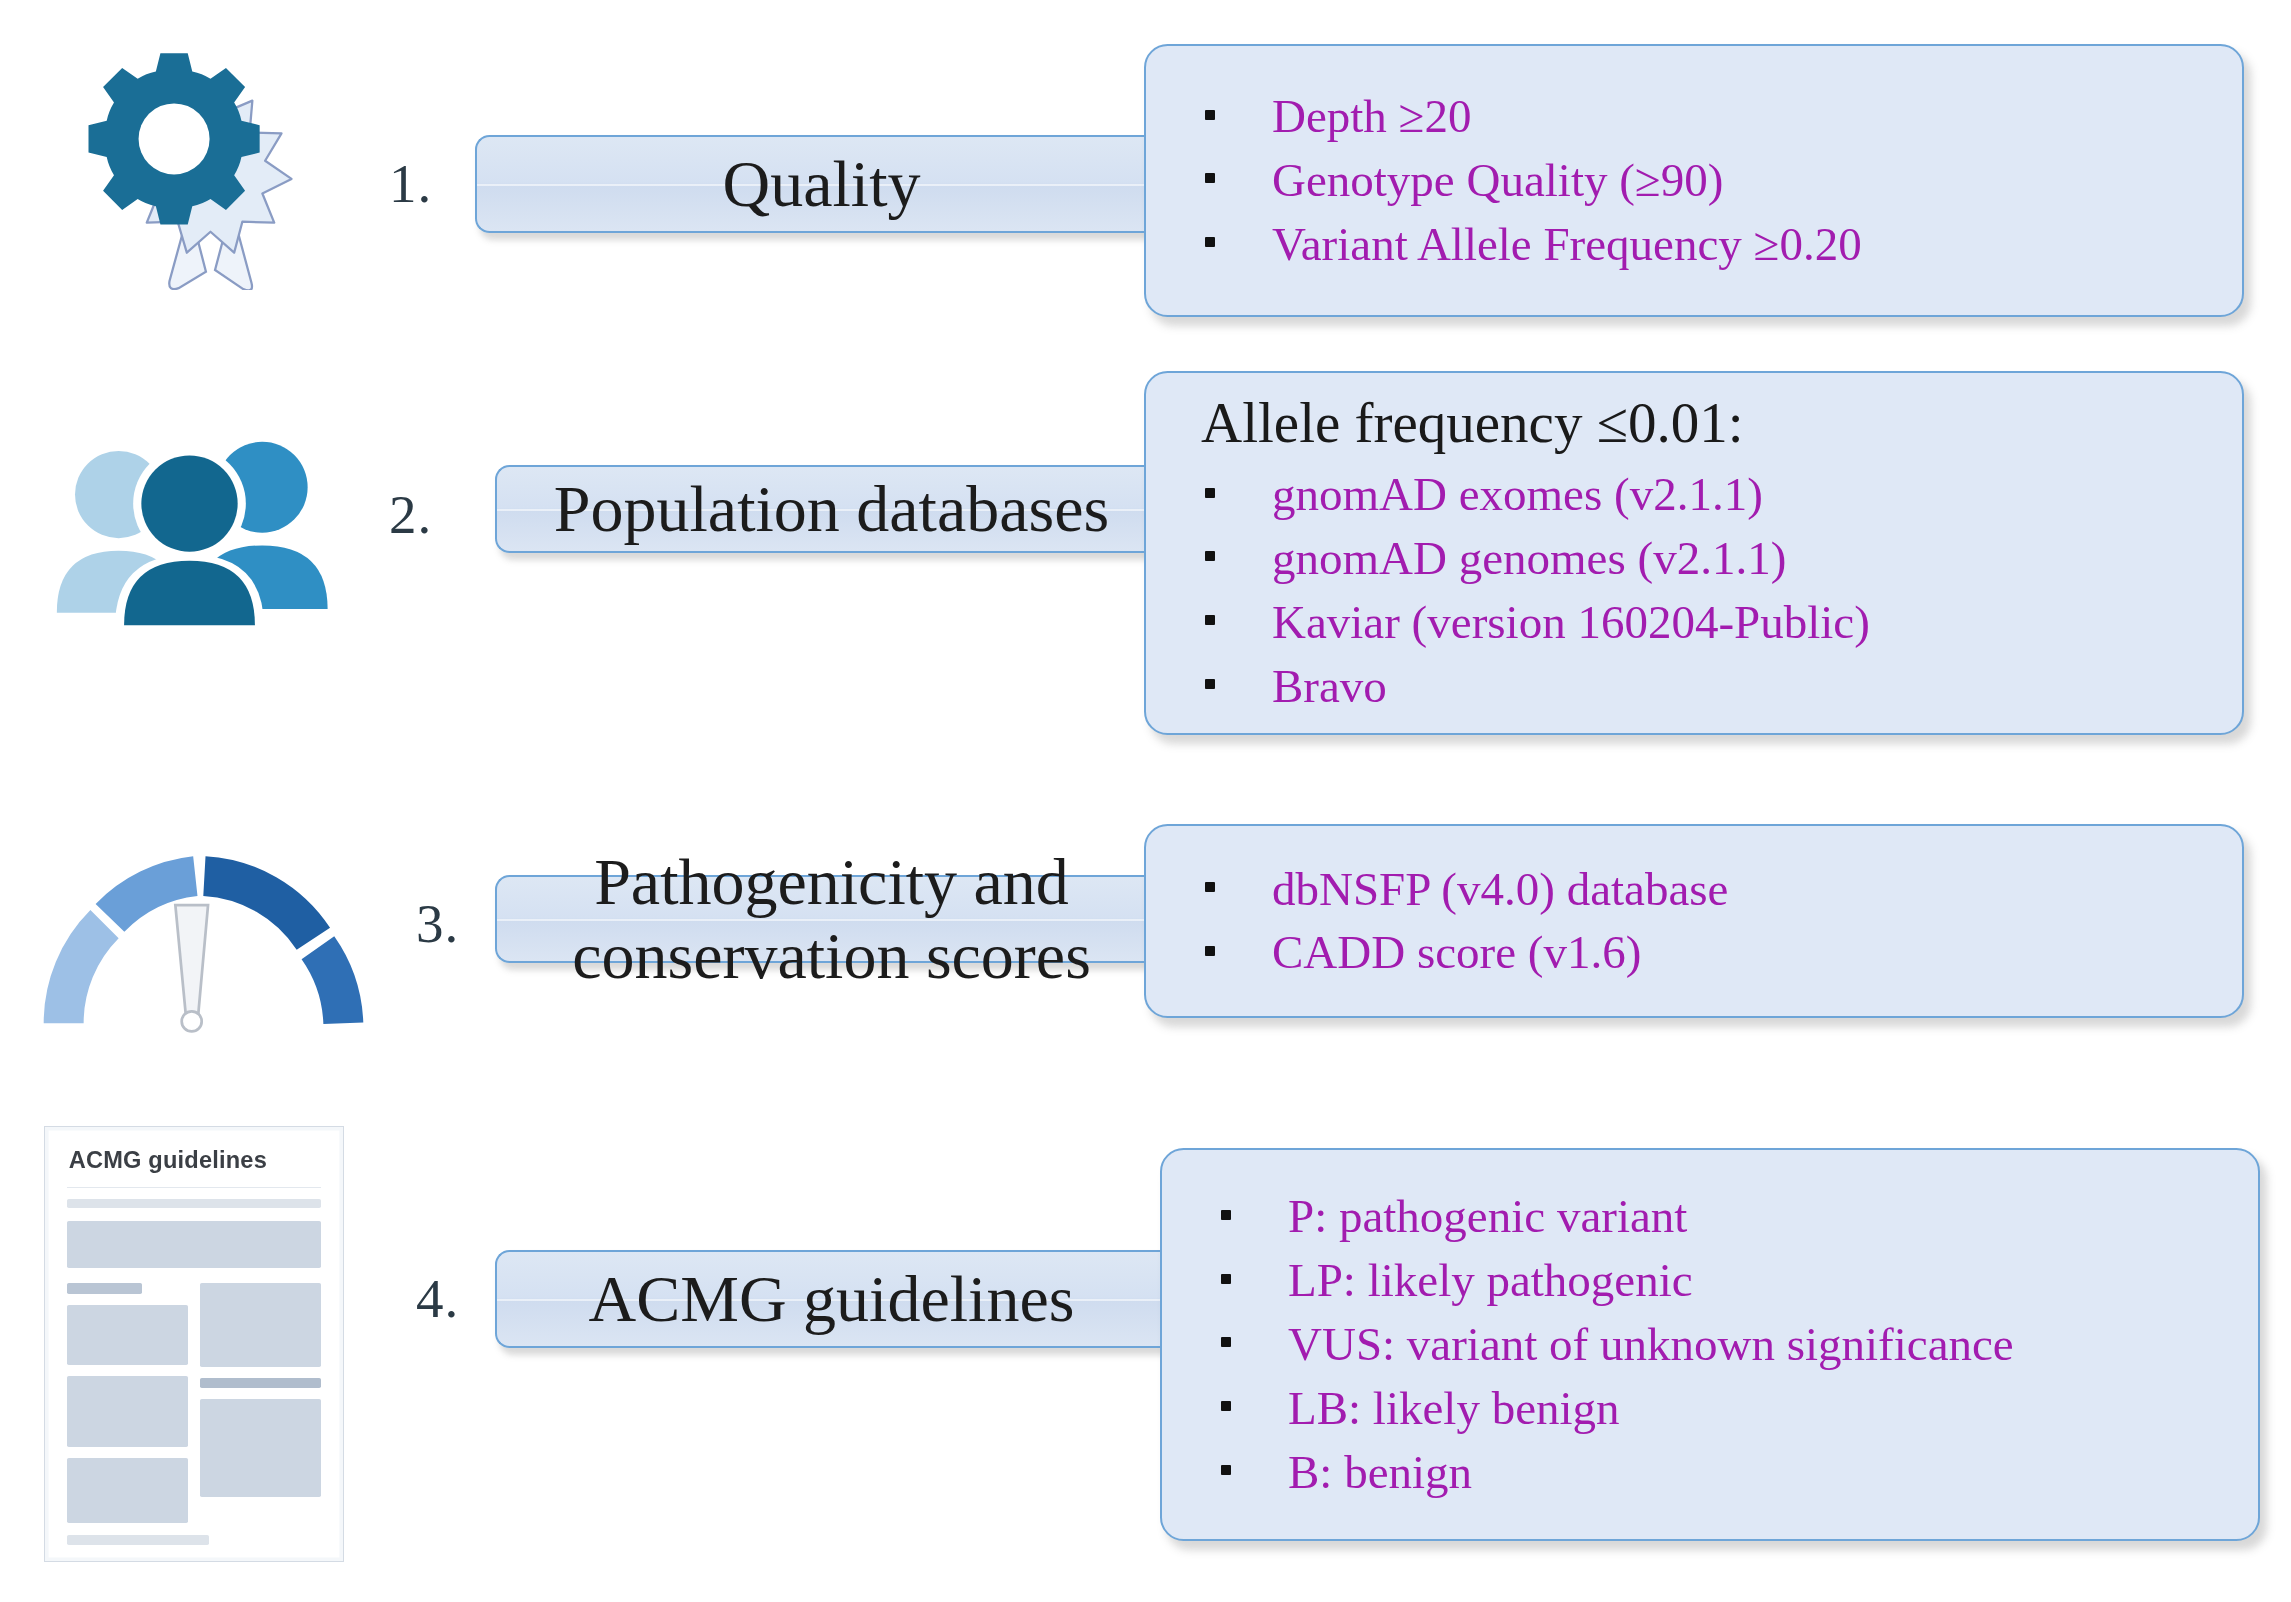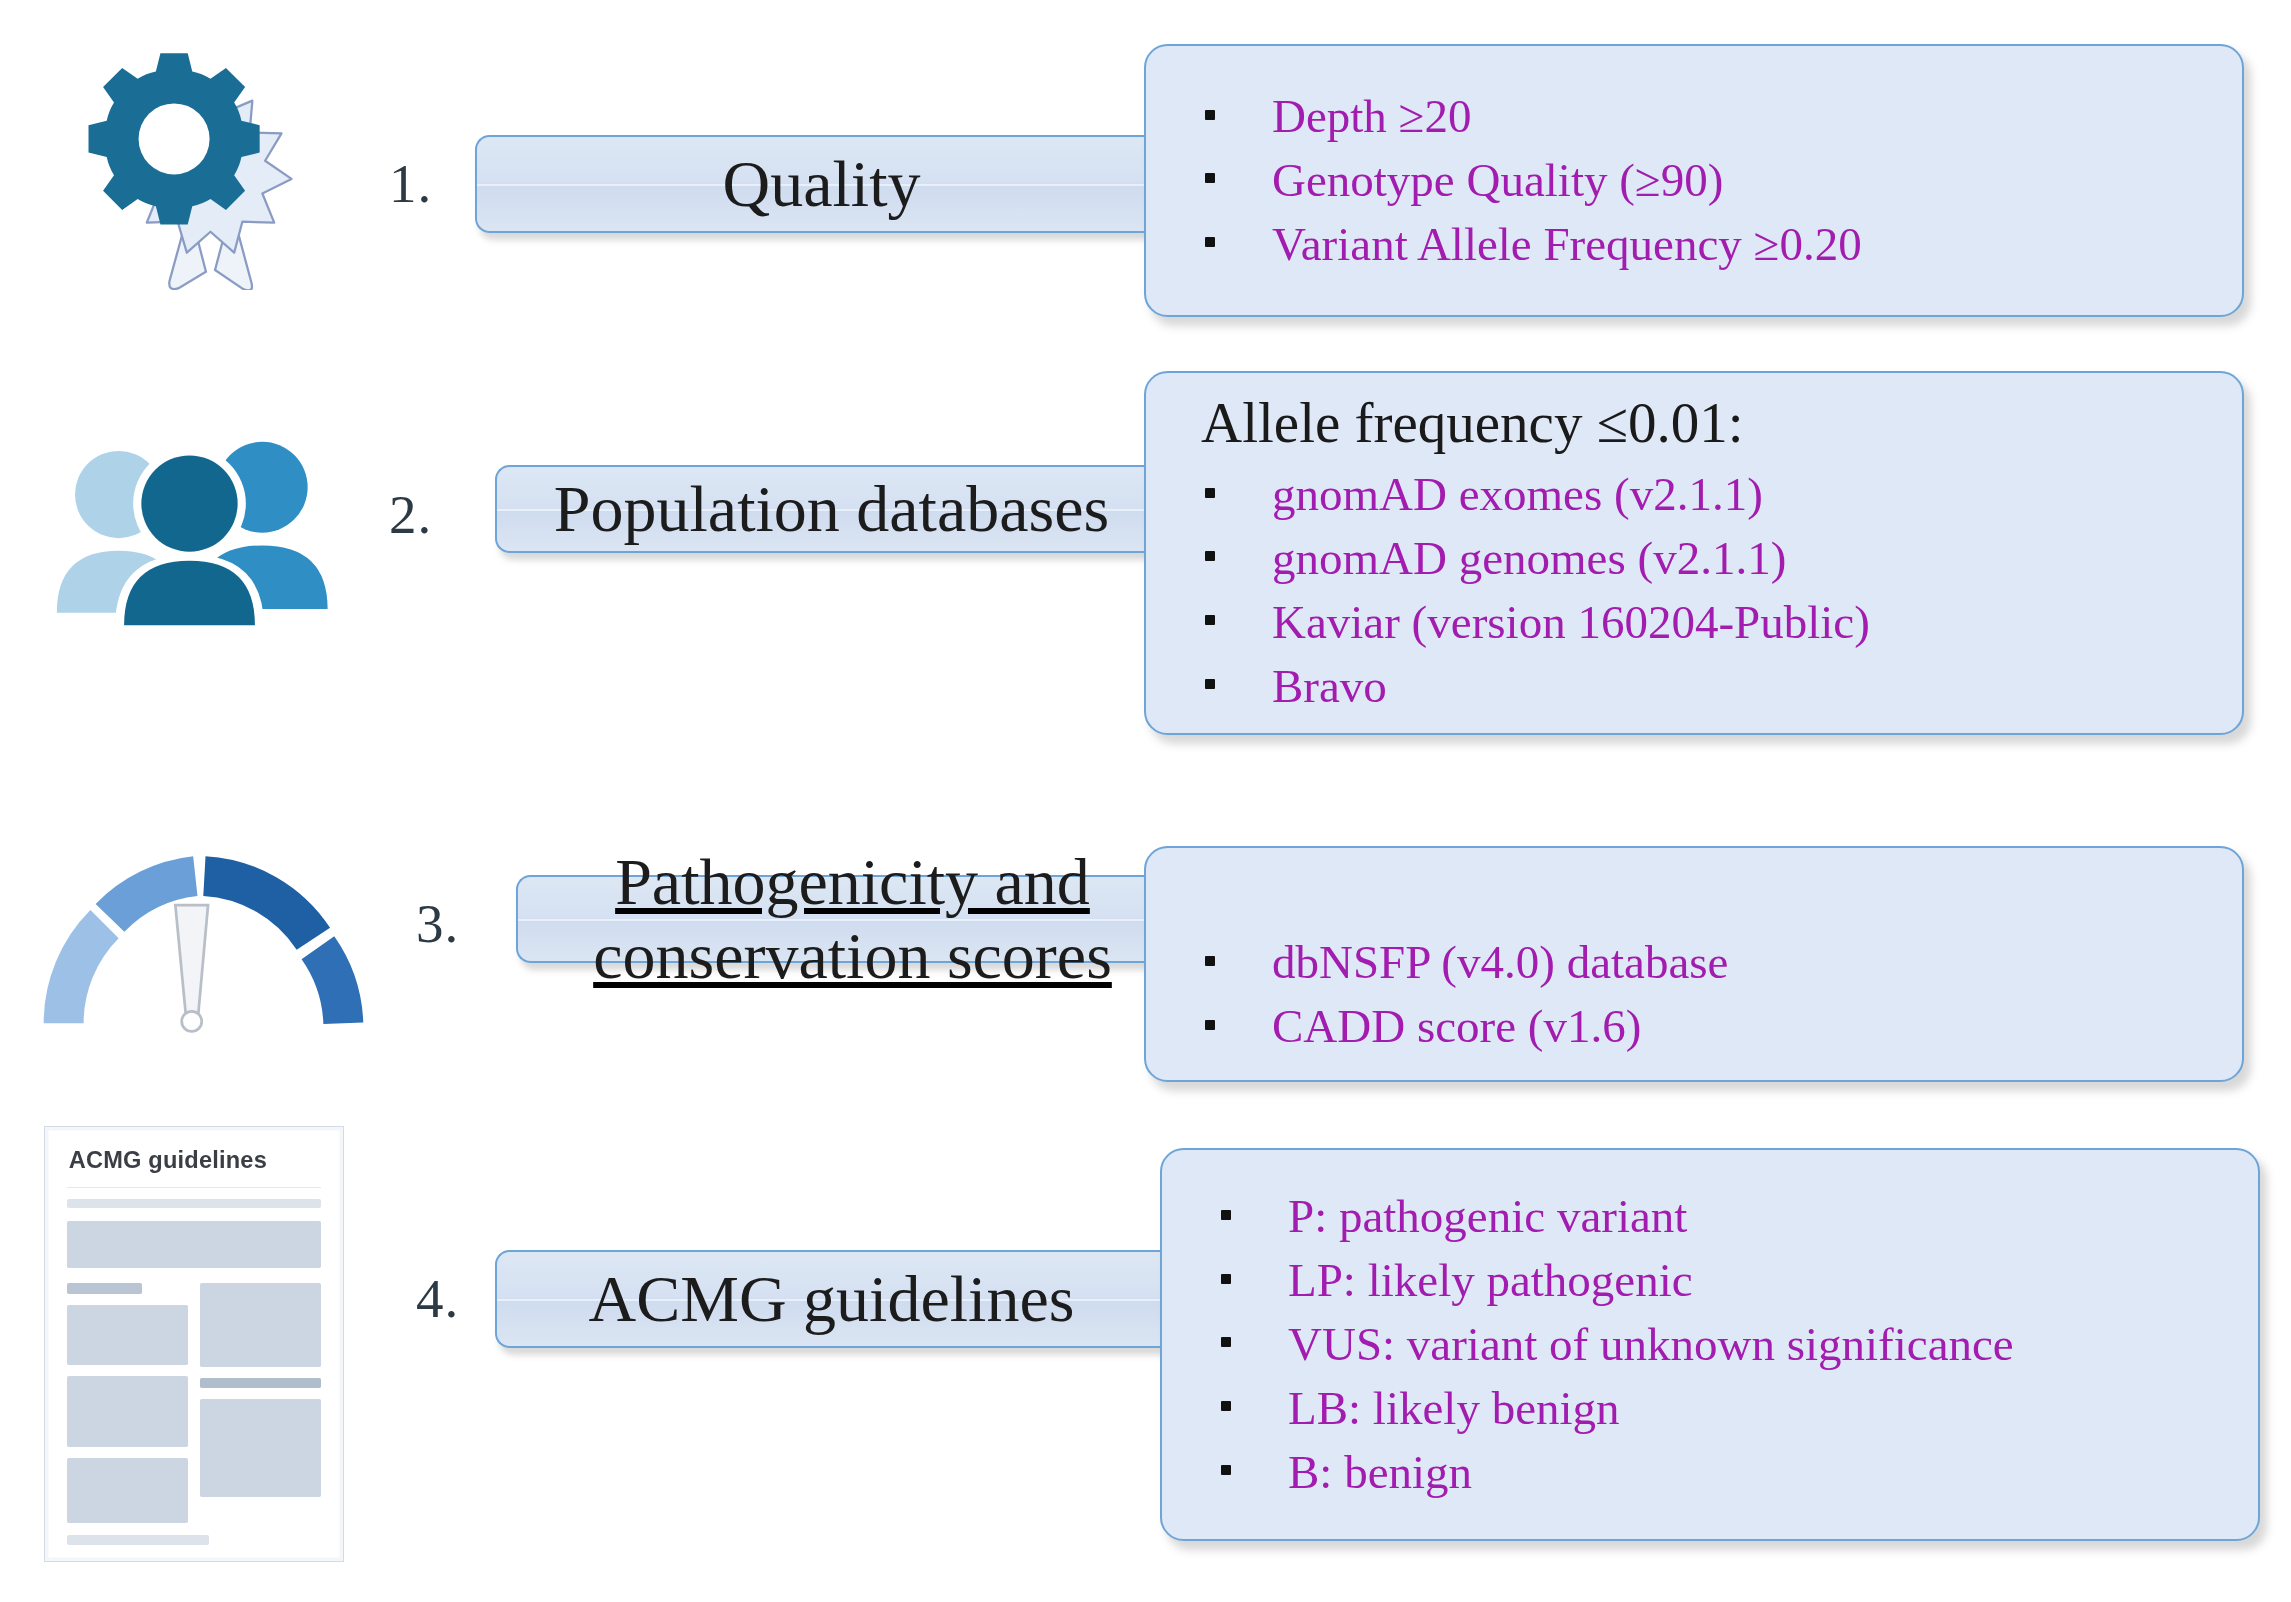--- a/index.html
+++ b/index.html
@@ -211,27 +211,27 @@
     <ul class="blist">
       <li><span class="bul"></span><span>gnomAD exomes (v2.1.1)</span></li>
       <li><span class="bul"></span><span>gnomAD genomes (v2.1.1)</span></li>
       <li><span class="bul"></span><span>Kaviar (version 160204-Public)</span></li>
       <li><span class="bul"></span><span>Bravo</span></li>
     </ul>
   </div>
 
   <div class="num" style="left:416px;top:896px;">3.</div>
 
-  <div class="label-box" style="left:516px;top:875px;width:671px;height:88px;text-decoration:underline;">
+  <div class="label-box" style="left:495px;top:875px;width:671px;height:88px;">
     <div class="inner-line"></div>
     <div class="label-text">Pathogenicity and
 conservation scores</div>
   </div>
 
-  <div class="content-box" style="left:1144px;top:846px;width:1100px;height:236px;justify-content:flex-end;">
+  <div class="content-box" style="left:1144px;top:824px;width:1100px;height:194px;">
     <ul class="blist">
       <li><span class="bul"></span><span>dbNSFP (v4.0) database</span></li>
       <li><span class="bul"></span><span>CADD score (v1.6)</span></li>
     </ul>
   </div>
 
   <div class="num" style="left:416px;top:1271px;">4.</div>
 
   <div class="label-box" style="left:495px;top:1250px;width:671px;height:98px;">
     <div class="inner-line"></div>

